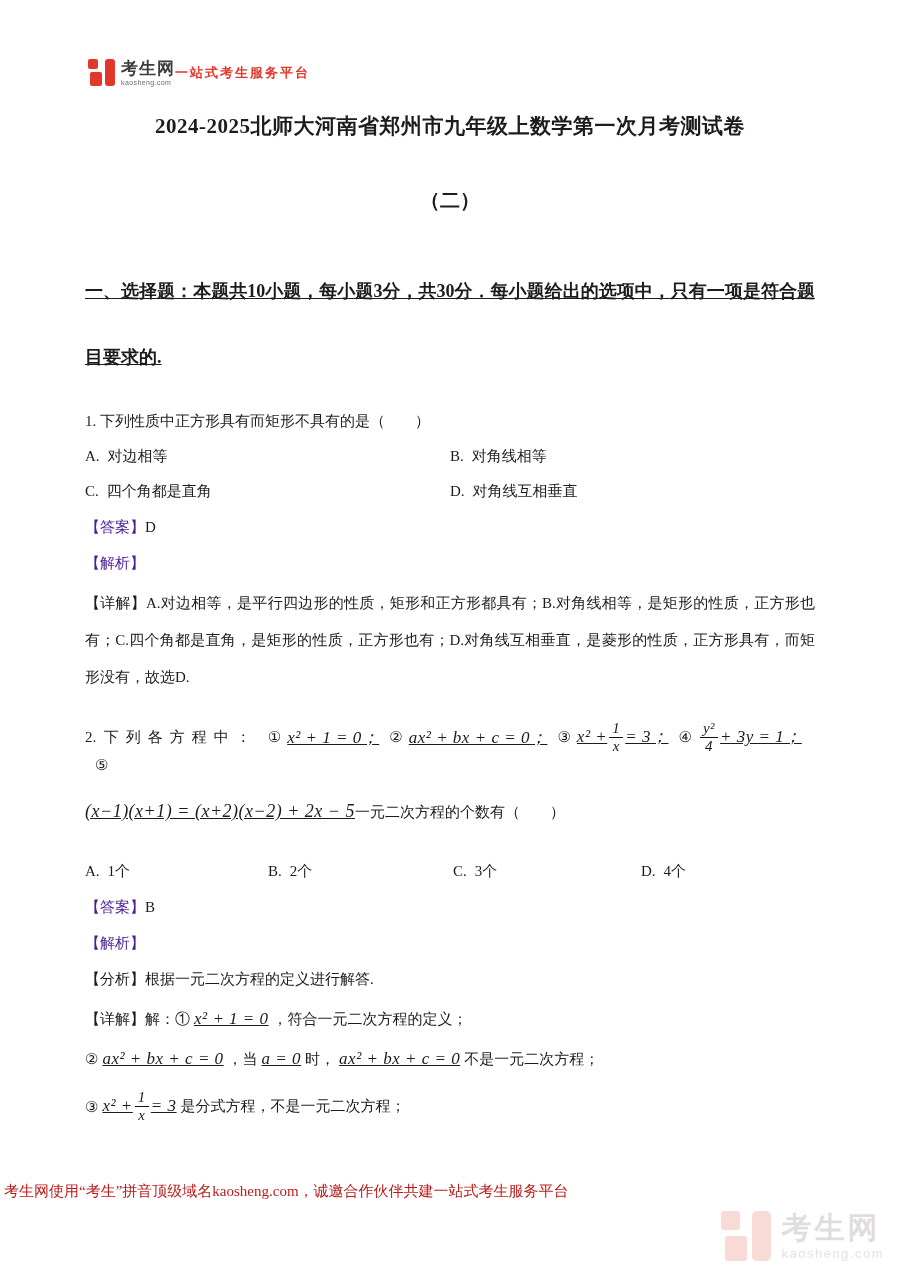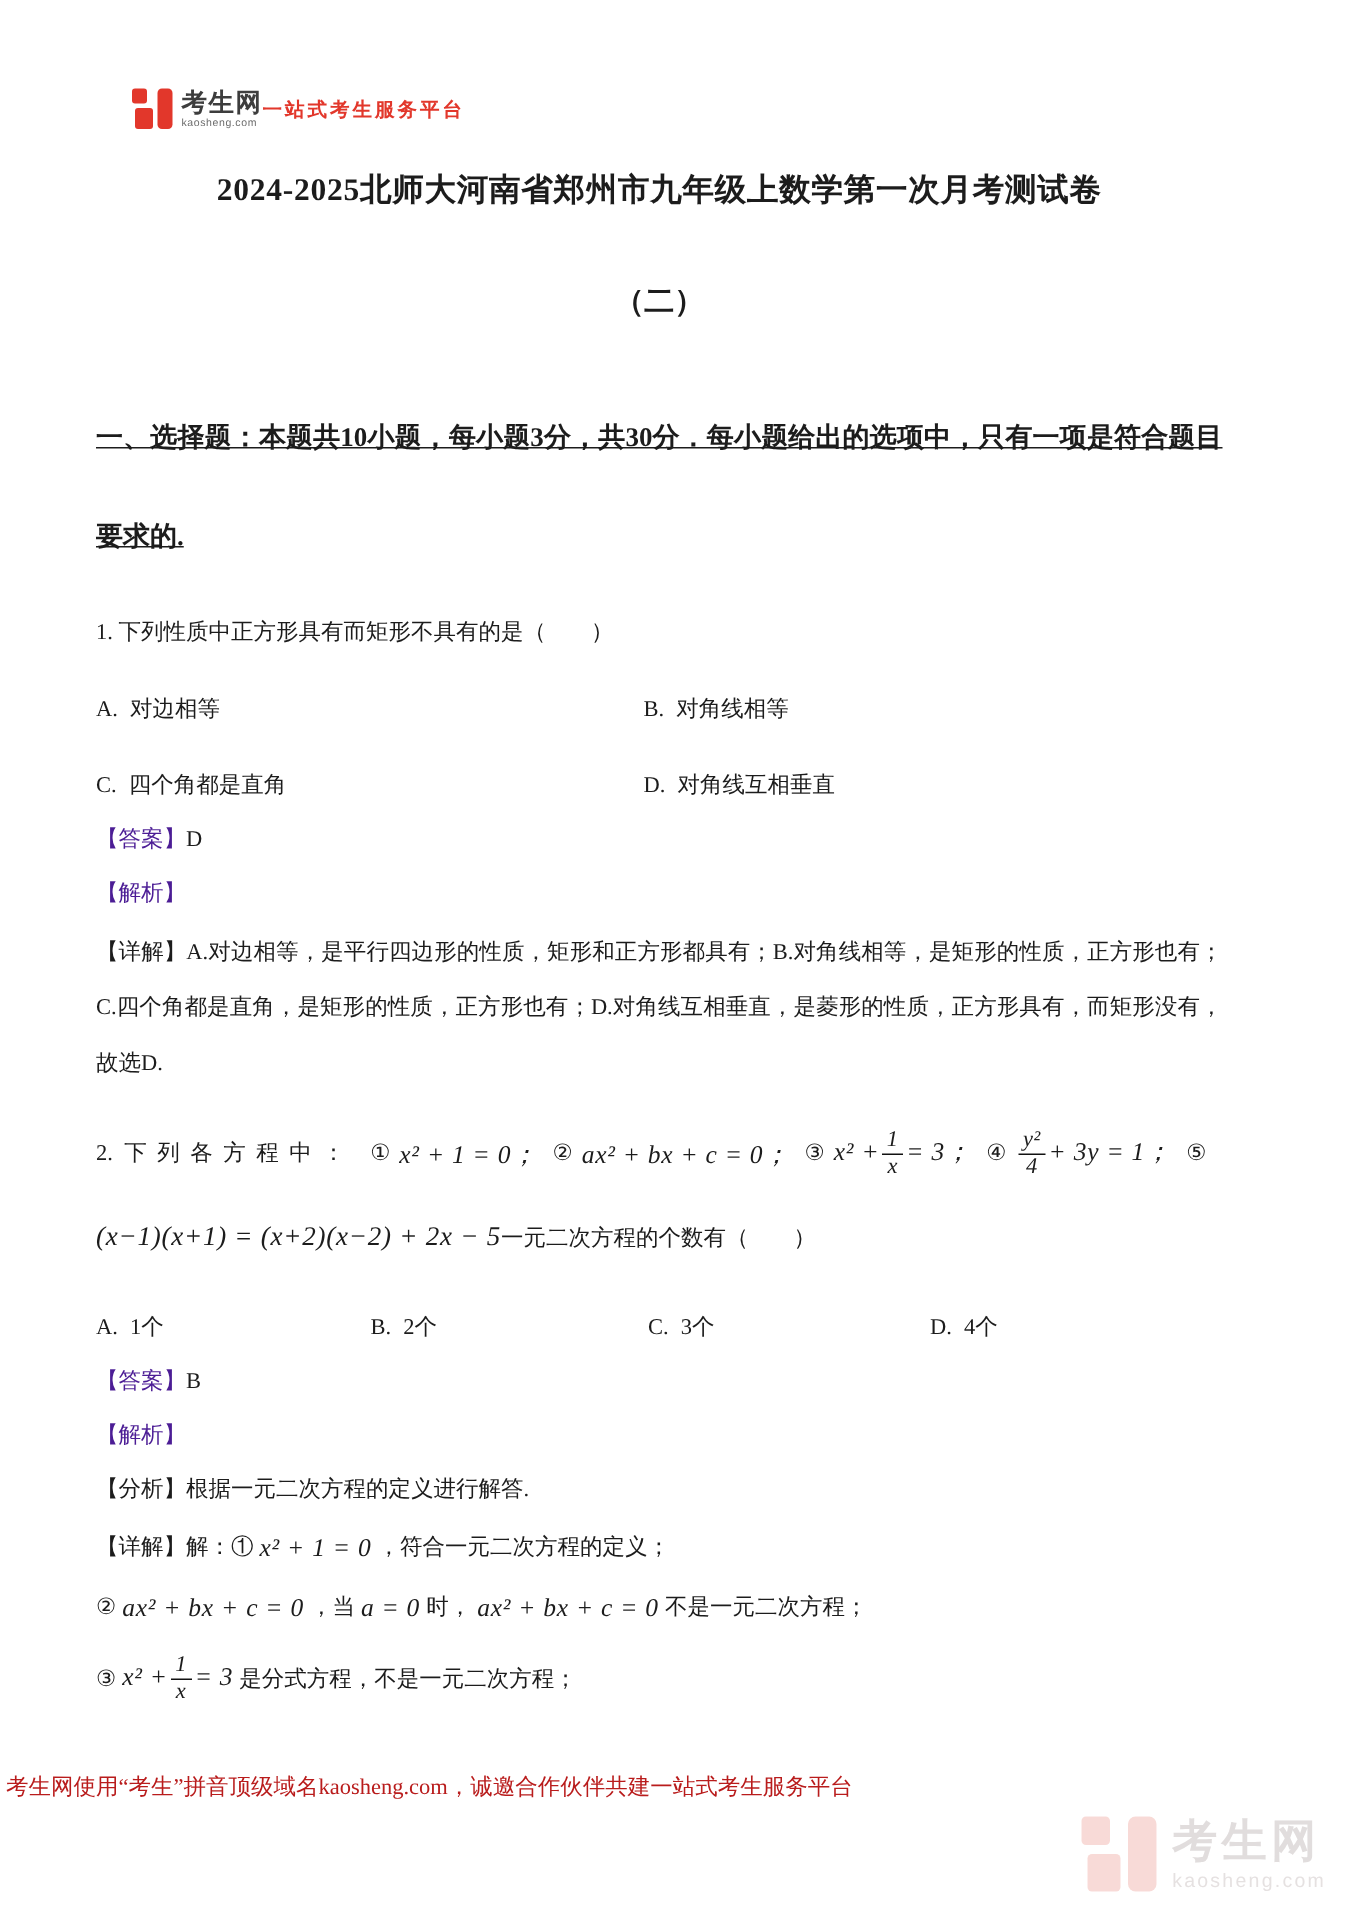--- a/index.html
+++ b/index.html
@@ -5,50 +5,50 @@
   * { margin:0; padding:0; box-sizing:border-box; }
   html,body { width:900px; }
   body {
     height:1273px;
     background:#ffffff;
     font-family:"Liberation Serif","DejaVu Serif",serif;
     color:#1c1c1c;
     position:relative;
     overflow:hidden;
   }
-  .page { padding:112px 85px 0 64px; }
+  .page { padding:112px 85px 0 85px; }
 
   
   .logo-bar { position:absolute; top:57px; left:88px; display:flex; align-items:center; }
   .logo-icon { position:relative; width:28px; height:31px; margin-right:5px; }
   .logo-icon .blk { position:absolute; background:#E2372B; border-radius:2px; }
   .logo-icon .b1 { left:0; top:2px; width:10px; height:10px; }
   .logo-icon .b2 { left:2px; top:15px; width:12px; height:14px; }
   .logo-icon .b3 { left:17px; top:2px; width:10px; height:27px; border-radius:3px; }
   .logo-name-wrap { display:flex; flex-direction:column; line-height:1; }
   .logo-name { font-family:"Liberation Sans",sans-serif; font-weight:bold; font-size:17px; color:#3d3d3d; letter-spacing:1px; }
   .logo-domain { font-family:"Liberation Sans",sans-serif; font-size:7px; color:#6b6b6b; margin-top:2px; letter-spacing:.4px; }
   .logo-tagline { font-family:"Liberation Sans",sans-serif; font-weight:bold; font-size:13px; color:#E2372B; margin-left:0; letter-spacing:2px; }
 
   
   .title { text-align:center; font-weight:bold; font-size:21px; letter-spacing:.5px; }
   .subtitle { text-align:center; font-weight:bold; font-size:20px; margin-top:47px; }
   .section-heading { margin-top:44px; font-weight:bold; font-size:18px; line-height:66px; text-align:justify;text-decoration:underline; }
 
   
   .stem { margin-top:22px; font-size:15px; }
-  .opt-grid-2 { display:grid; grid-template-columns:365px 1fr; margin-top:32px; font-size:15px; }
+  .opt-grid-2 { display:grid; grid-template-columns:365px 1fr; margin-top:16px; font-size:15px; }
   .opt-grid-4 { display:grid; grid-template-columns:183px 185px 188px 1fr; margin-top:40px; font-size:15px; }
   .opt-label { margin-right:8px; }
   .tag-line { margin-top:17px; font-size:15px; }
   .blue { color:#4c1d95; }
   .detail-para { margin-top:12px; font-size:15px; line-height:37px; text-align:justify; }
 
   
-  .math { font-family:"Liberation Serif",serif; font-style:italic; font-size:17px; letter-spacing:.5px; }
+  .math { font-family:"Liberation Serif",serif; font-style:italic; font-size:17px; letter-spacing:.5px;text-decoration:underline; }
   .frac { display:inline-flex; flex-direction:column; text-align:center; vertical-align:middle; line-height:1.15; font-size:15px; margin:0 2px; }
   .frac .num { border-bottom:1.3px solid #111; padding:0 3px; display:block; }
   .frac .den { display:block; }
   .q2-lead { letter-spacing:7px; }
   .q2-line { margin-top:24px; font-size:15px; line-height:1.3; display:flex; align-items:center; flex-wrap:wrap; }
   .q2-line .marker { margin:0 6px 0 10px; font-style:normal; }
   .eq-line { margin-top:26px; font-size:15px; display:flex; align-items:flex-end; }
   .eq-line .math { font-size:18px; }
   .det-line { margin-top:20px; font-size:15px; display:flex; align-items:center; flex-wrap:wrap; }
   .det-line .math { margin:0 4px; }

